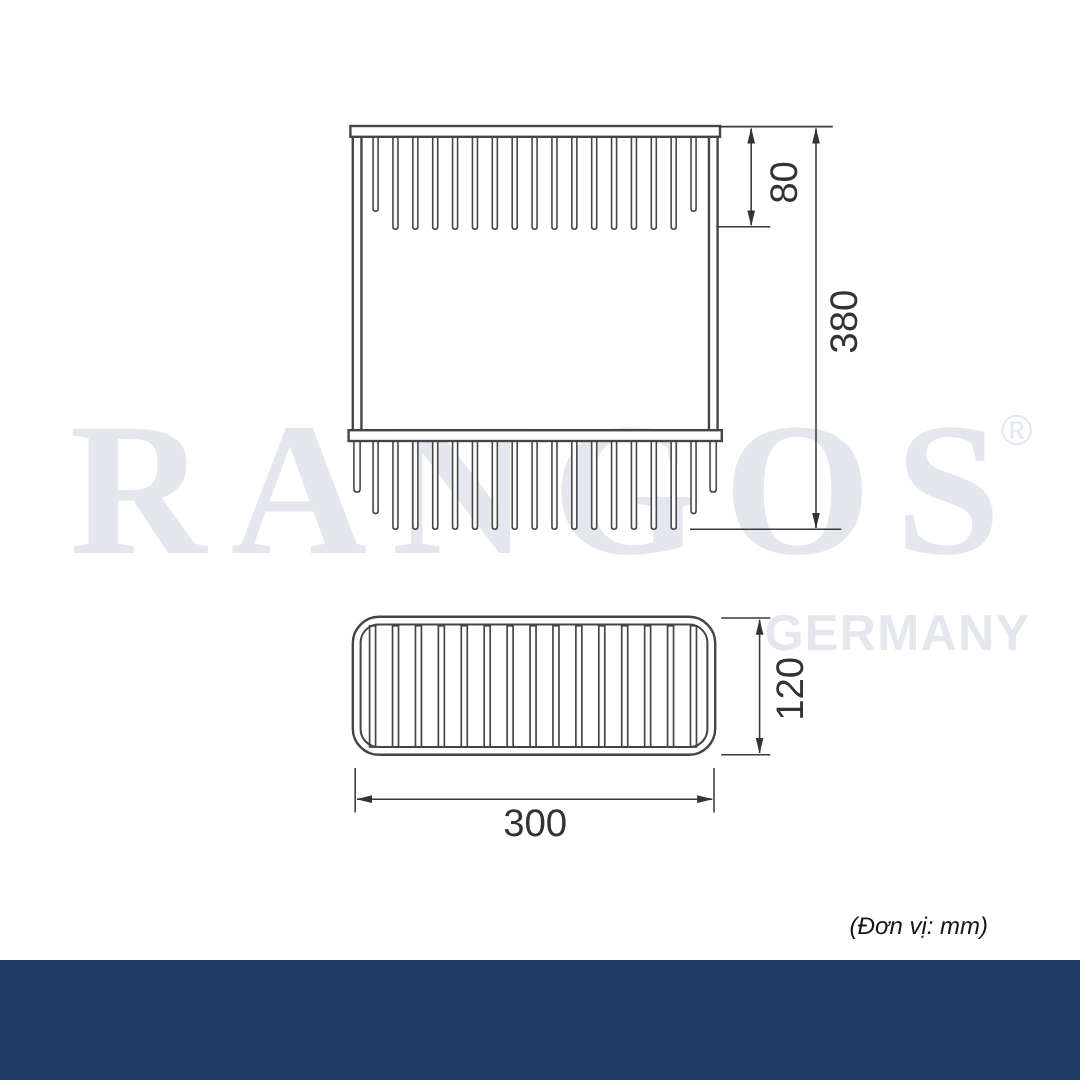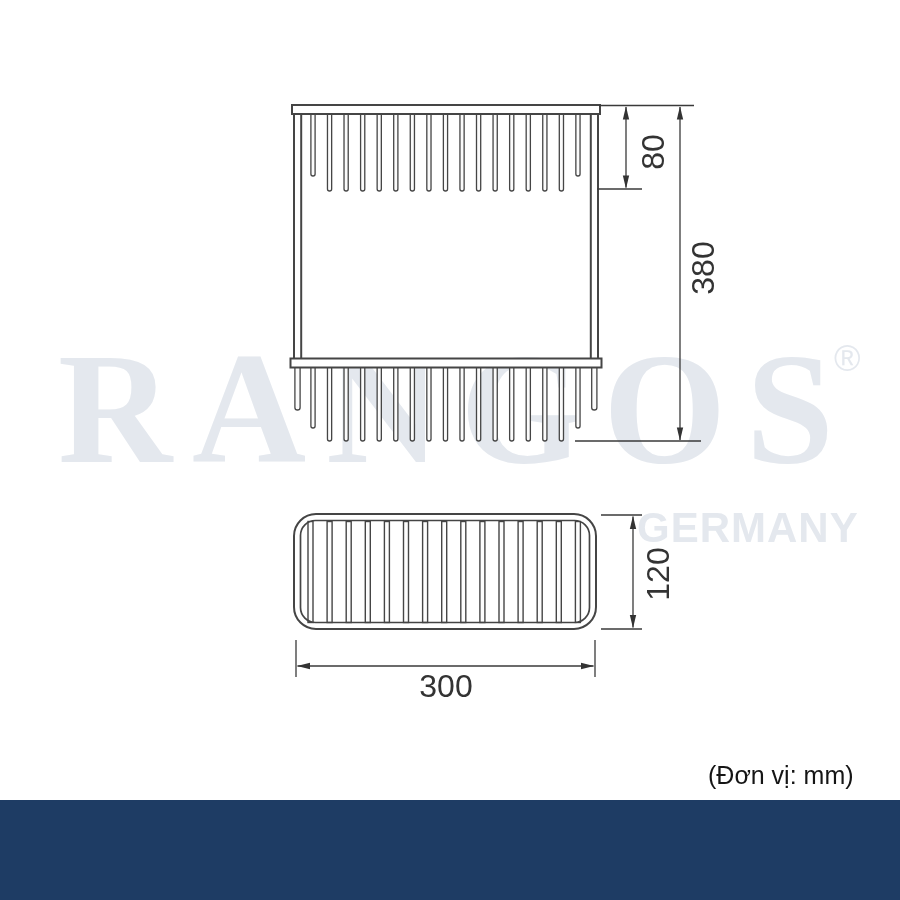--- a/index.html
+++ b/index.html
@@ -26,21 +26,21 @@
   .tube{fill:#ffffff;stroke:var(--line,#454545);stroke-width:2;}
   .tube2{fill:none;stroke:var(--line,#454545);stroke-width:1.7;}
   .wire{fill:#fbfbfb;stroke:var(--line,#454545);stroke-width:1.3;}
   .wire2{fill:#fdfdfd;stroke:var(--line,#454545);stroke-width:1.4;}
   .dimline{stroke:#3a3a3a;stroke-width:1.3;fill:none;}
   .arrow{fill:#333333;stroke:none;}
   .dimtext{font-family:"Liberation Sans",sans-serif;font-size:32px;fill:#333333;}
   
   .unit-note{
     position:absolute;left:708px;top:761px;z-index:2;
-    font-size:25px;color:#151515;white-space:nowrap;
+    font-size:20px;color:#151515;white-space:nowrap;font-style:italic;
   }
   
   .footer{
     position:absolute;left:0;top:800px;width:900px;height:100px;z-index:3;
     background:var(--navy,#1e3c64);color:#ffffff;
   }
 </style>
 </head>
 <body>
 

